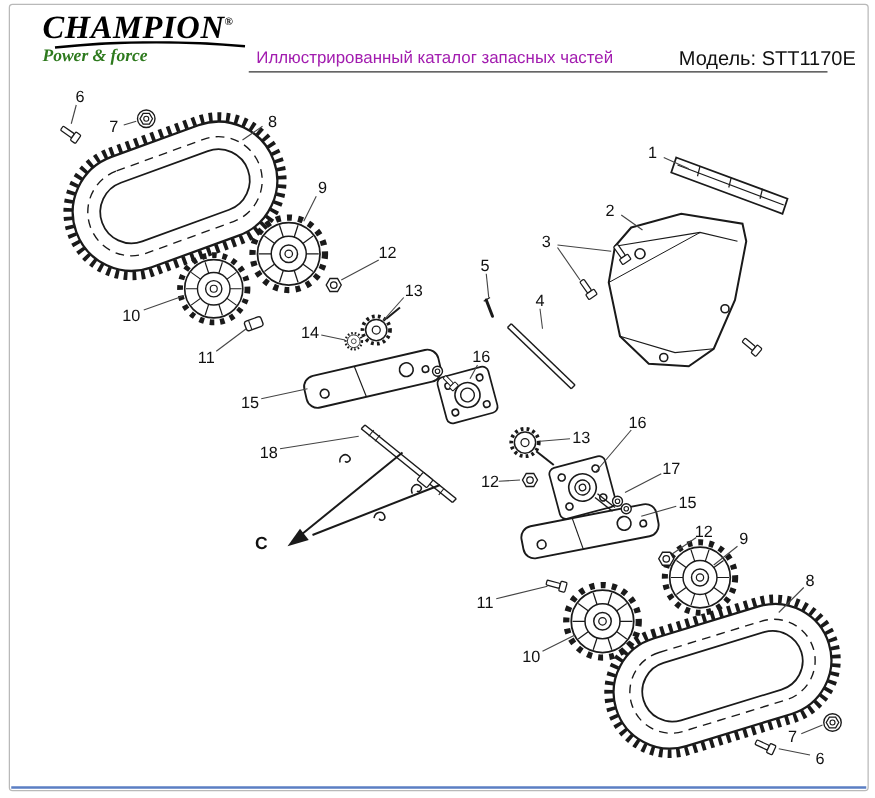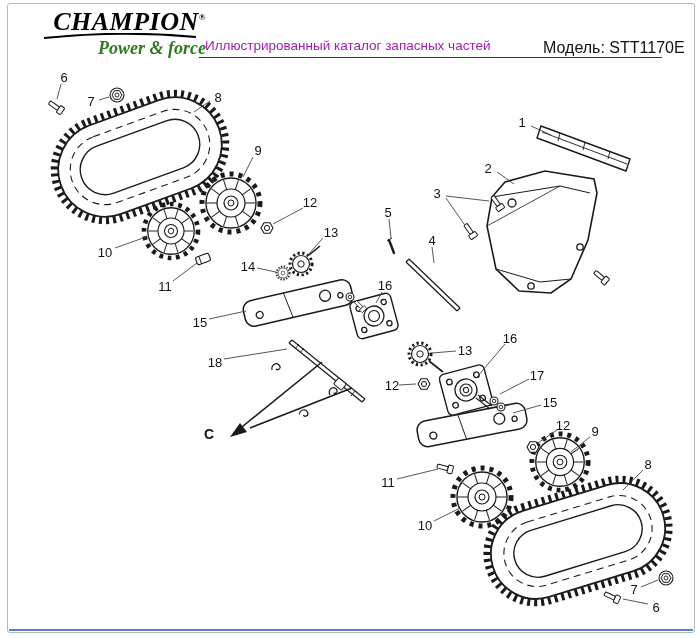--- a/index.html
+++ b/index.html
@@ -5,27 +5,27 @@
   html,body{margin:0;padding:0}
   body{
     width:700px;height:638px;position:relative;background:#fff;overflow:hidden;
     font-family:"Liberation Sans",sans-serif;color:#111;
   }
   .page-border{position:absolute;left:7px;top:3px;right:5px;bottom:5px;
     border:1.5px solid #b9b9b9;border-radius:3px;pointer-events:none}
   .bottom-rule{position:absolute;left:9px;right:7px;bottom:7px;height:2px;background:#5b7fc4}
 
   
-  .logo{position:absolute;left:34px;top:9px;width:172px;text-align:right;line-height:1}
+  .logo{position:absolute;left:34px;top:9px;width:172px;text-align:left;line-height:1}
   .logo-main{font-family:"Liberation Serif",serif;font-style:italic;font-weight:bold;
     font-size:26px;letter-spacing:.5px;color:#000;white-space:nowrap}
   .reg{font-size:9px;vertical-align:super;font-style:normal}
   .logo-swoosh{display:block;margin:-2px auto 0 auto}
   .logo-tag{font-family:"Liberation Serif",serif;font-style:italic;font-weight:bold;
-    font-size:18px;color:#2e7a1e;margin-top:-1px}
+    font-size:14px;color:#2e7a1e;margin-top:-1px}
   .catalog-title{position:absolute;top:38px;left:205px;width:350px;text-align:left;
     font-size:13.5px;color:#a21caf}
   .model{position:absolute;top:39px;left:543px;font-size:16px;color:#111}
   .header-rule{position:absolute;top:57px;left:199px;width:463px;height:1px;background:#333}
 
   
   svg.diagram{position:absolute;left:0;top:0;width:700px;height:638px}
   .callout{font-family:"Liberation Sans",sans-serif;font-size:13px;fill:#111;
     text-anchor:middle;dominant-baseline:central}
   .callout-big{font-family:"Liberation Sans",sans-serif;font-size:14px;font-weight:bold;

